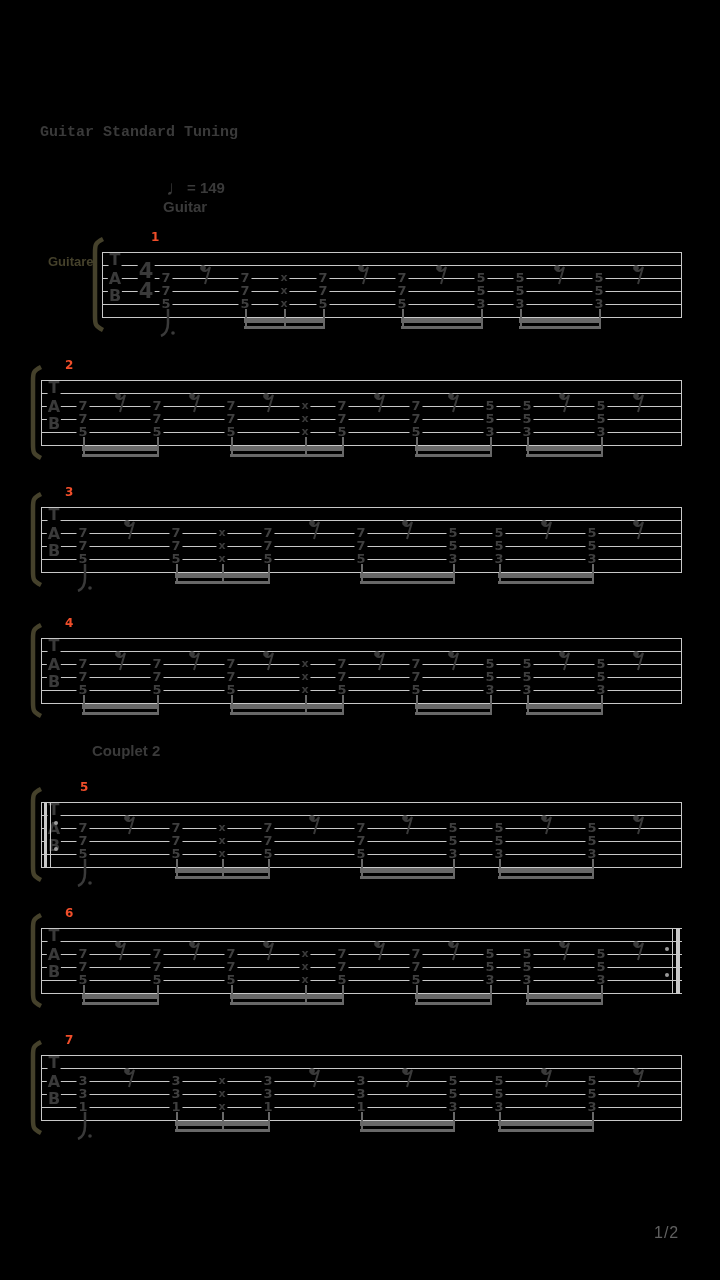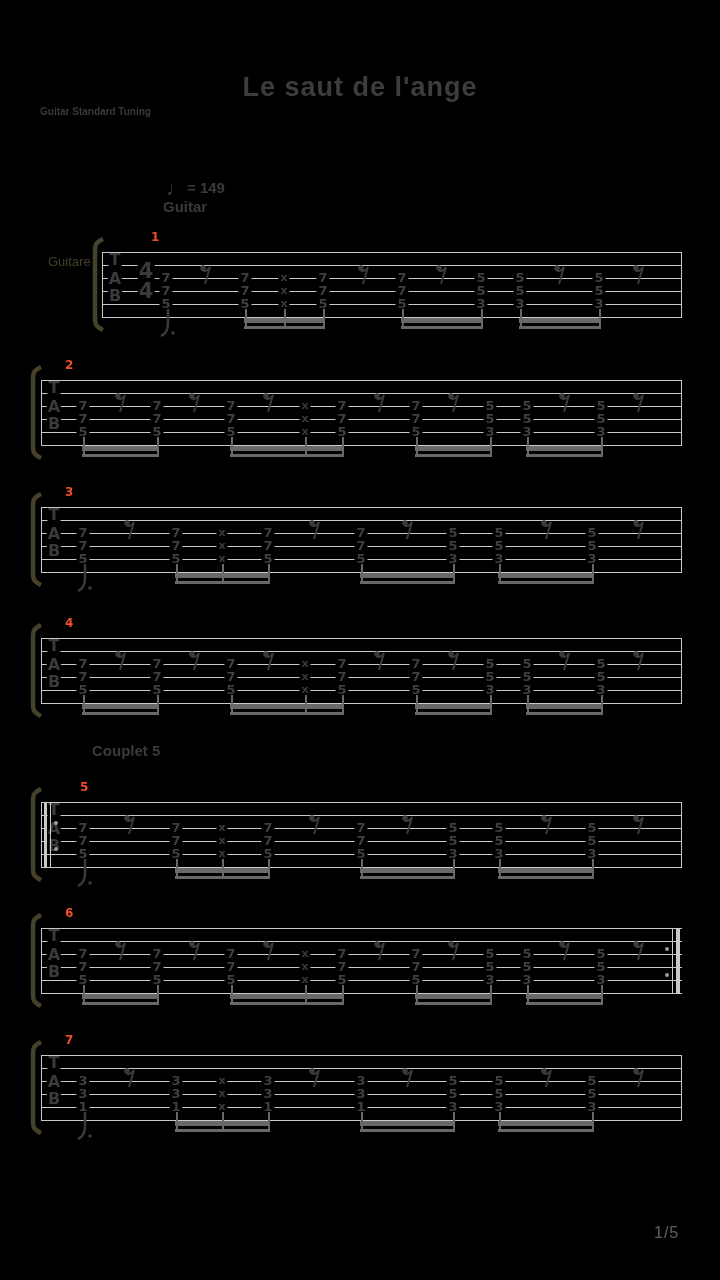--- a/index.html
+++ b/index.html
@@ -1,55 +1,54 @@
 <!DOCTYPE html>
 <html><head>
 <meta charset="utf-8">
 <style>
   html,body{margin:0;padding:0;background:#000;}
   #page{position:relative;width:720px;height:1280px;background:#000;overflow:hidden;
         font-family:"Liberation Sans",sans-serif;}
   .abs{position:absolute;}
   #title{top:72px;left:0;width:720px;text-align:center;font-size:27px;font-weight:bold;
          color:#3d3d3d;letter-spacing:1px;}
-  #tuning{top:106px;left:40px;font-size:10px;font-weight:bold;color:#3a3a3a;}
+  #tuning{top:124px;left:40px;font-size:15px;font-weight:bold;color:#3a3a3a;font-family:Liberation Mono, monospace;}
   #tempo{top:176px;left:166px;color:#3a3a3a;white-space:nowrap;}
   #tempo .note{font-size:21px;vertical-align:-2px;}
   #tempo .val{font-size:15px;font-weight:bold;}
   #intro{top:198px;left:163px;font-size:15px;font-weight:bold;color:#3a3a3a;}
   #couplet{top:742px;left:92px;font-size:15px;font-weight:bold;color:#3a3a3a;}
   #pagenum{top:1224px;left:654px;font-size:16px;color:#606060;letter-spacing:1px;}
   .num{position:absolute;transform:translate(-50%,-50%);font-family:"DejaVu Sans",sans-serif;
        font-weight:bold;background:#000;padding:0 2px;line-height:14px;}
 </style>
 </head>
 <body>
 
 <div id="page">
-  <div class="abs" id="title">Le saut de l'ange</div>
   <div class="abs" id="tuning">Guitar Standard Tuning</div>
   <div class="abs" id="tempo"><span class="note">♩</span><span class="val">= 149</span></div>
   <div class="abs" id="intro">Guitar</div>
-  <div class="abs" id="couplet">Couplet 5</div>
-  <div class="abs" id="pagenum">1/5</div>
+  <div class="abs" id="couplet">Couplet 2</div>
+  <div class="abs" id="pagenum">1/2</div>
   <div class="abs" id="score" style="top:0;left:0;width:720px;height:1280px;">
       <div style="position: absolute; left: 0px; top: 0px;">
         <div style="position: absolute; left: 102px; top: 252px; width: 580px; height: 1px; background: rgb(200, 200, 200);"></div>
         <div style="position: absolute; left: 102px; top: 265px; width: 580px; height: 1px; background: rgb(200, 200, 200);"></div>
         <div style="position: absolute; left: 102px; top: 278px; width: 580px; height: 1px; background: rgb(200, 200, 200);"></div>
         <div style="position: absolute; left: 102px; top: 291px; width: 580px; height: 1px; background: rgb(200, 200, 200);"></div>
         <div style="position: absolute; left: 102px; top: 304px; width: 580px; height: 1px; background: rgb(200, 200, 200);"></div>
         <div style="position: absolute; left: 102px; top: 317px; width: 580px; height: 1px; background: rgb(200, 200, 200);"></div>
         <div style="position: absolute; left: 102px; top: 252px; width: 1px; height: 66px; background: rgb(200, 200, 200);"></div>
         <div style="position: absolute; left: 681px; top: 252px; width: 1px; height: 66px; background: rgb(200, 200, 200);"></div>
         <div style="position: absolute; left: 88px; top: 237px; width: 18px; height: 95px;"><svg width="18" height="95" viewBox="0 0 18 95">
             <path d="M15 2 C7 6 7 8 7 16 L7 79 C7 87 7 89 15 93" stroke="#45412b" stroke-width="4.5" fill="none"></path>
           </svg></div>
         <div style="position: absolute; left: 151px; top: 230px; color: rgb(240, 78, 42); font-size: 12px; font-weight: bold; font-family: &quot;DejaVu Sans&quot;, sans-serif;">1</div>
-        <div style="position: absolute; left: 48px; top: 254px; font-size: 13px; font-weight: normal; color: rgb(69, 65, 43);">Guitare</div>
+        <div style="position: absolute; left: 48px; top: 254px; font-size: 13px; font-weight: bold; color: rgb(69, 65, 43);">Guitare</div>
         <div style="position: absolute; left: 115px; top: 260px; font-size: 16px; font-weight: bold; color: rgb(58, 58, 58); background: rgb(0, 0, 0); padding: 0px 1px; line-height: 14px; font-family: &quot;DejaVu Sans&quot;, sans-serif; transform: translate(-50%, -50%);">T</div>
         <div style="position: absolute; left: 115px; top: 279px; font-size: 16px; font-weight: bold; color: rgb(58, 58, 58); background: rgb(0, 0, 0); padding: 0px 1px; line-height: 14px; font-family: &quot;DejaVu Sans&quot;, sans-serif; transform: translate(-50%, -50%);">A</div>
         <div style="position: absolute; left: 115px; top: 296px; font-size: 16px; font-weight: bold; color: rgb(58, 58, 58); background: rgb(0, 0, 0); padding: 0px 1px; line-height: 14px; font-family: &quot;DejaVu Sans&quot;, sans-serif; transform: translate(-50%, -50%);">B</div>
         <div style="position: absolute; left: 146px; top: 271px; font-size: 21px; font-weight: bold; color: rgb(58, 58, 58); background: rgb(0, 0, 0); padding: 0px 1px; line-height: 20px; font-family: &quot;DejaVu Sans&quot;, sans-serif; transform: translate(-50%, -50%);">4</div>
         <div style="position: absolute; left: 146px; top: 291px; font-size: 21px; font-weight: bold; color: rgb(58, 58, 58); background: rgb(0, 0, 0); padding: 0px 1px; line-height: 20px; font-family: &quot;DejaVu Sans&quot;, sans-serif; transform: translate(-50%, -50%);">4</div>
         <div class="num" style="position: absolute; left: 166px; top: 278px; font-size: 13px; color: rgb(63, 63, 63);">7</div>
         <div class="num" style="position: absolute; left: 166px; top: 291px; font-size: 13px; color: rgb(63, 63, 63);">7</div>
         <div class="num" style="position: absolute; left: 166px; top: 304px; font-size: 13px; color: rgb(63, 63, 63);">5</div>
         <div style="position: absolute; left: 159px; top: 309px; width: 17px; height: 28px;"><svg width="17" height="28" viewBox="0 0 17 28">
             <path d="M9 0 L9 14 Q9 24 2 27" stroke="#3a3a3a" stroke-width="2.5" fill="none"></path>

